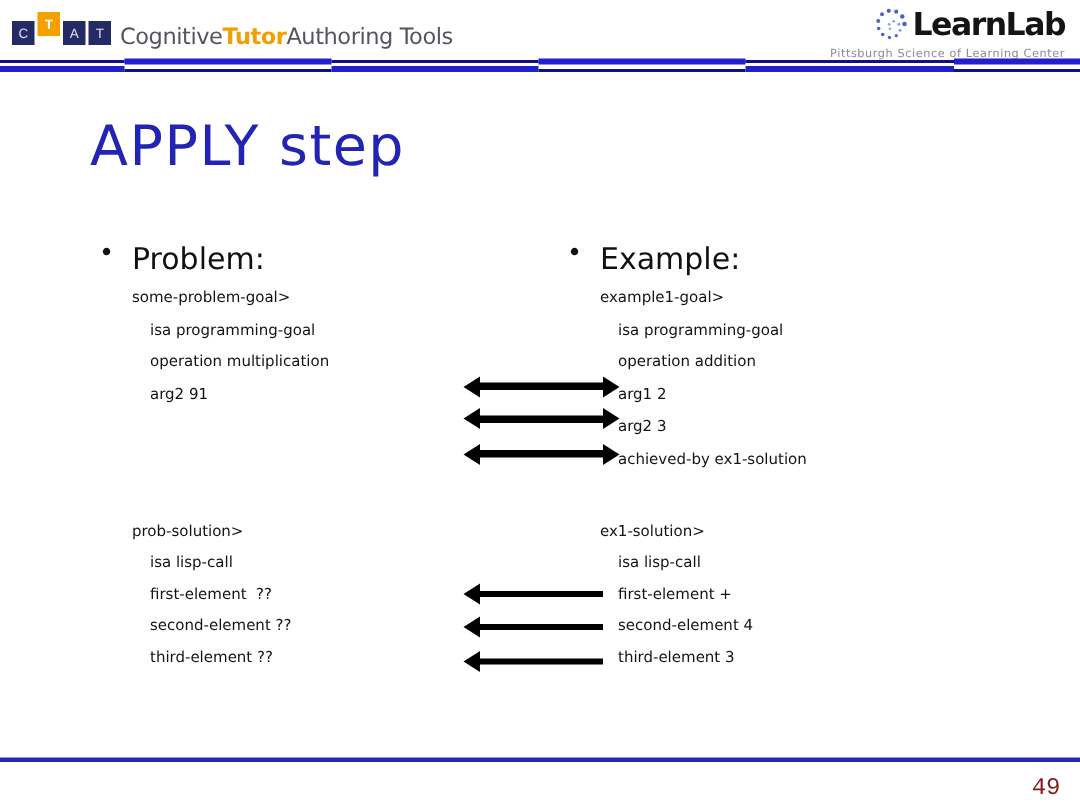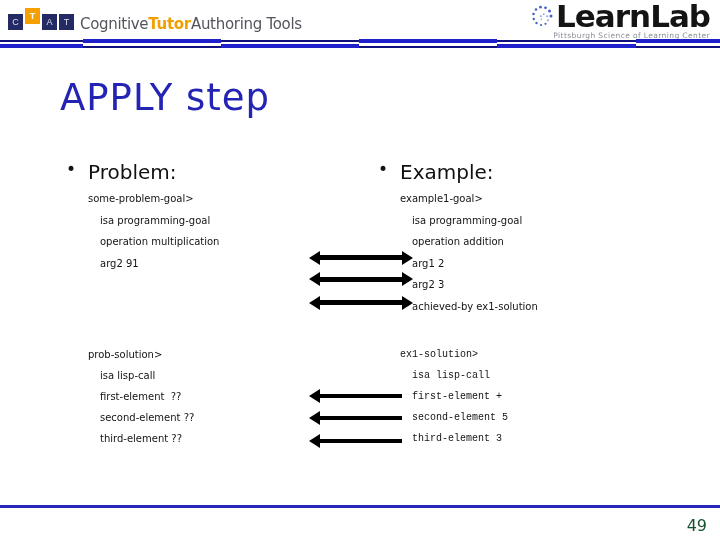--- a/index.html
+++ b/index.html
@@ -13,21 +13,21 @@
   .ctat-box{
     width:15px;height:16px;background:#232a64;color:rgba(255,255,255,.85);
     font-family:"Liberation Sans", sans-serif;font-size:9px;line-height:16px;text-align:center;
   }
   .ctat-box.orange{background:#f5a000;color:#ffffff;font-weight:bold;transform:translateY(-6px);}
   .ctat-text{position:absolute;left:72px;top:7px;font-size:15px;letter-spacing:-0.3px;white-space:nowrap;}
   .ctat-text .g{color:#54545c;}
   .ctat-text .o{color:#f0a000;font-weight:bold;}
   .learnlab{position:absolute;right:10px;top:3px;text-align:right;}
   .learnlab-row{display:flex;align-items:flex-start;justify-content:flex-end;}
-  .learnlab-name{font-size:31px;font-weight:bold;color:#141414;letter-spacing:-1px;line-height:26px;}
+  .learnlab-name{font-size:21px;font-weight:bold;color:#141414;letter-spacing:-1px;line-height:26px;}
   .learnlab-sub{font-size:7.5px;color:#8b8b98;letter-spacing:.4px;margin-top:1px;}
   .spiral{margin-right:2px;margin-top:1px;}
   
   .rule{position:absolute;}
   .navy{background:#10107e;}
   .royal{background:#2121cb;}
   
   .title{
     position:absolute;left:60px;top:76px;font-size:37px;color:#2424b4;
     letter-spacing:1px;white-space:nowrap;
@@ -38,38 +38,38 @@
   .h-problem{left:88px;top:160px;}
   .h-example{left:400px;top:160px;}
   
   .code{position:absolute;font-size:10px;color:#131313;}
   .code .ln{white-space:pre;line-height:21.5px;}
   .code .ind{margin-left:12px;}
   .b-lh21 .ln{line-height:21px;}
   .p1{left:88px;top:188px;}
   .p2{left:88px;top:344px;}
   .e1{left:400px;top:188px;}
-  .e2{left:400px;top:344px;font-family:Liberation Mono, monospace;}
+  .e2{left:400px;top:344px;}
   
   .arr{position:absolute;left:320px;width:82px;height:5px;background:#000;}
   .arr::before{
     content:"";position:absolute;left:-11px;top:-4.5px;width:0;height:0;
     border:7px solid transparent;border-left:none;border-right:11px solid #000;
   }
   .arr.double::after{
     content:"";position:absolute;right:-11px;top:-4.5px;width:0;height:0;
     border:7px solid transparent;border-right:none;border-left:11px solid #000;
   }
   .arr.thin{height:4px;}
   .arr.thin::before{top:-5px;}
   .a1{top:255px;} .a2{top:276.5px;} .a3{top:300px;}
   .a4{top:394px;} .a5{top:415.5px;} .a6{top:439px;}
   
   .bottom-rule{position:absolute;left:0;top:505px;width:720px;height:3px;background:#2727bc;}
-  .page-num{position:absolute;right:13px;top:516px;font-size:16px;color:#14532d;}
+  .page-num{position:absolute;right:13px;top:516px;font-size:16px;color:#7f1d1d;font-family:Liberation Mono, monospace;}
 </style>
 </head>
 <body>
 
 <div class="slide">
 
   <div class="ctat-logo">
     <div class="ctat-boxes">
       <span class="ctat-box">C</span>
       <span class="ctat-box orange">T</span>
@@ -148,21 +148,21 @@
     <div class="ln ind">operation addition</div>
     <div class="ln ind">arg1 2</div>
     <div class="ln ind">arg2 3</div>
     <div class="ln ind">achieved-by ex1-solution</div>
   </div>
 
   <div class="code e2 b-lh21">
     <div class="ln">ex1-solution&gt;</div>
     <div class="ln ind">isa lisp-call</div>
     <div class="ln ind">first-element +</div>
-    <div class="ln ind">second-element 5</div>
+    <div class="ln ind">second-element 4</div>
     <div class="ln ind">third-element 3</div>
   </div>
 
   <div class="arr double a1"></div>
   <div class="arr double a2"></div>
   <div class="arr double a3"></div>
   <div class="arr thin a4"></div>
   <div class="arr thin a5"></div>
   <div class="arr thin a6"></div>
 

